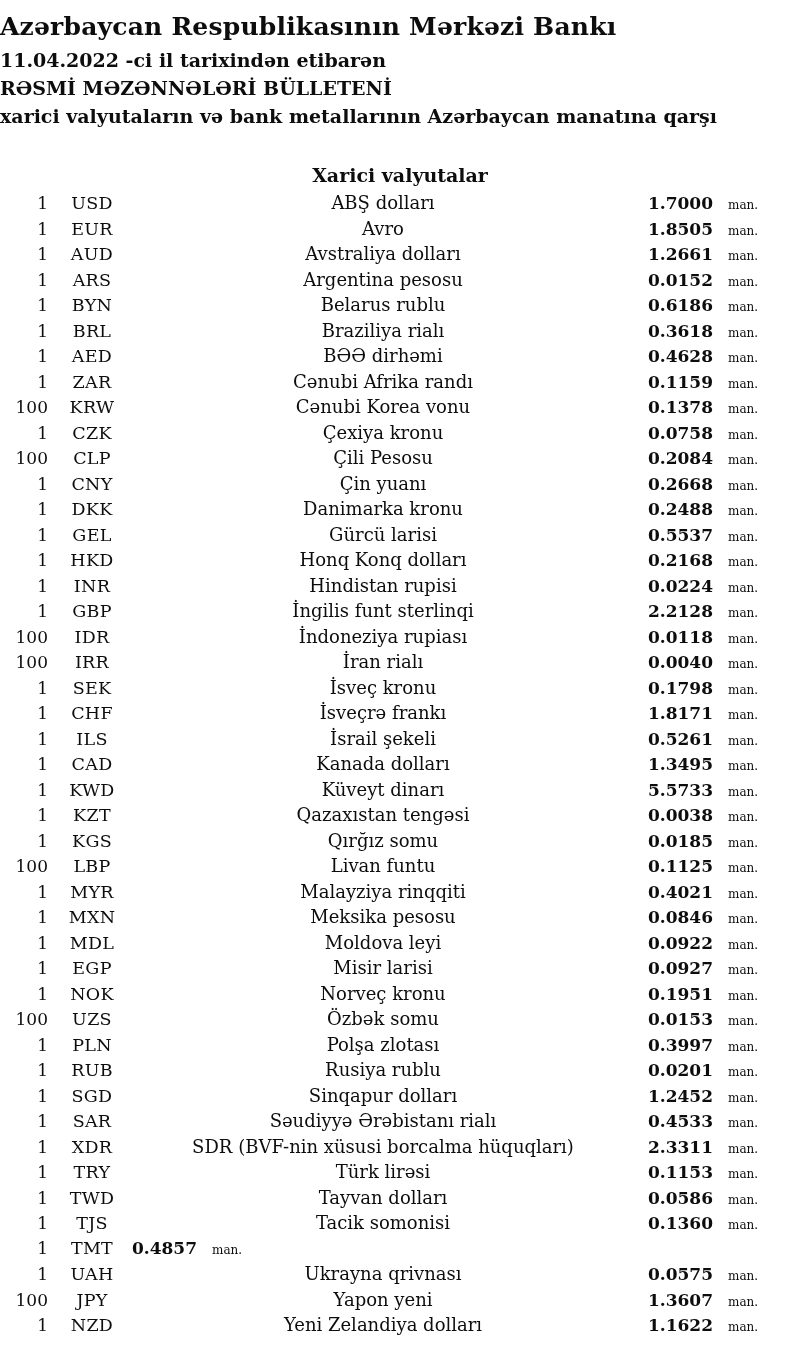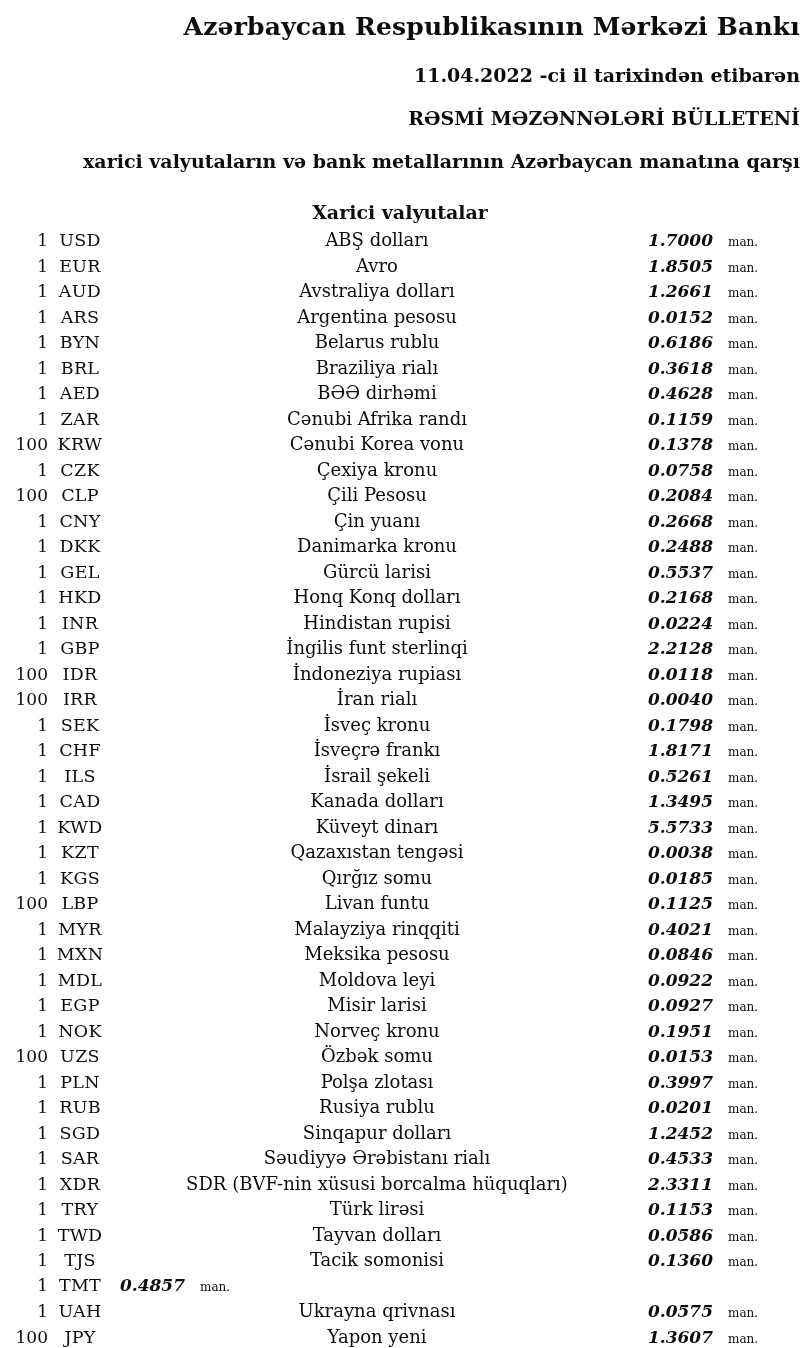--- a/index.html
+++ b/index.html
@@ -11,41 +11,39 @@
     width: 800px;
     height: 1348px;
     background: #ffffff;
     color: #0d0d0d;
     font-family: "DejaVu Serif", "Liberation Serif", serif;
     overflow: hidden;
     position: relative;
     box-sizing: border-box;
   }
   .header {
-    text-align: right;
+    text-align: left;
     padding-top: 8px;
-    padding-left: 15px;
   }
   .title {
     font-size: 25px;
     font-weight: bold;
     line-height: 38px;
     letter-spacing: 0.2px;
   }
   .hline {
     font-size: 19px;
     font-weight: bold;
     line-height: 28px;
-    margin-top: 15px;
   }
   .section-title {
     text-align: center;
     font-size: 19px;
     font-weight: bold;
-    margin-top: 25px;
+    margin-top: 33px;
     line-height: 24px;
   }
   .table {
     margin-top: 3px;
   }
   .row {
     display: flex;
     align-items: baseline;
     height: 25.5px;
     line-height: 25.5px;
@@ -54,37 +52,36 @@
   }
   .col-qty {
     flex: 0 0 auto;
     width: 48px;
     text-align: right;
     font-size: 17px;
   }
   .col-code {
     flex: 0 0 auto;
     width: 56px;
-    margin-left: 4px;
+    margin-left: 16px;
     text-align: center;
     font-size: 17.5px;
     letter-spacing: 0.3px;
   }
   .col-name {
     flex: 1 1 auto;
     padding-left: 10px;
     overflow: hidden;
     text-align: center;
   }
   .col-rate {
     flex: 0 0 auto;
     width: 90px;
     text-align: right;
     font-weight: bold;
-    font-style: italic;
     font-size: 17px;
     padding-right: 13px;
     box-sizing: border-box;
   }
   .col-unit {
     flex: 0 0 auto;
     width: 74px;
     padding-left: 2px;
     box-sizing: border-box;
     font-size: 12px;

